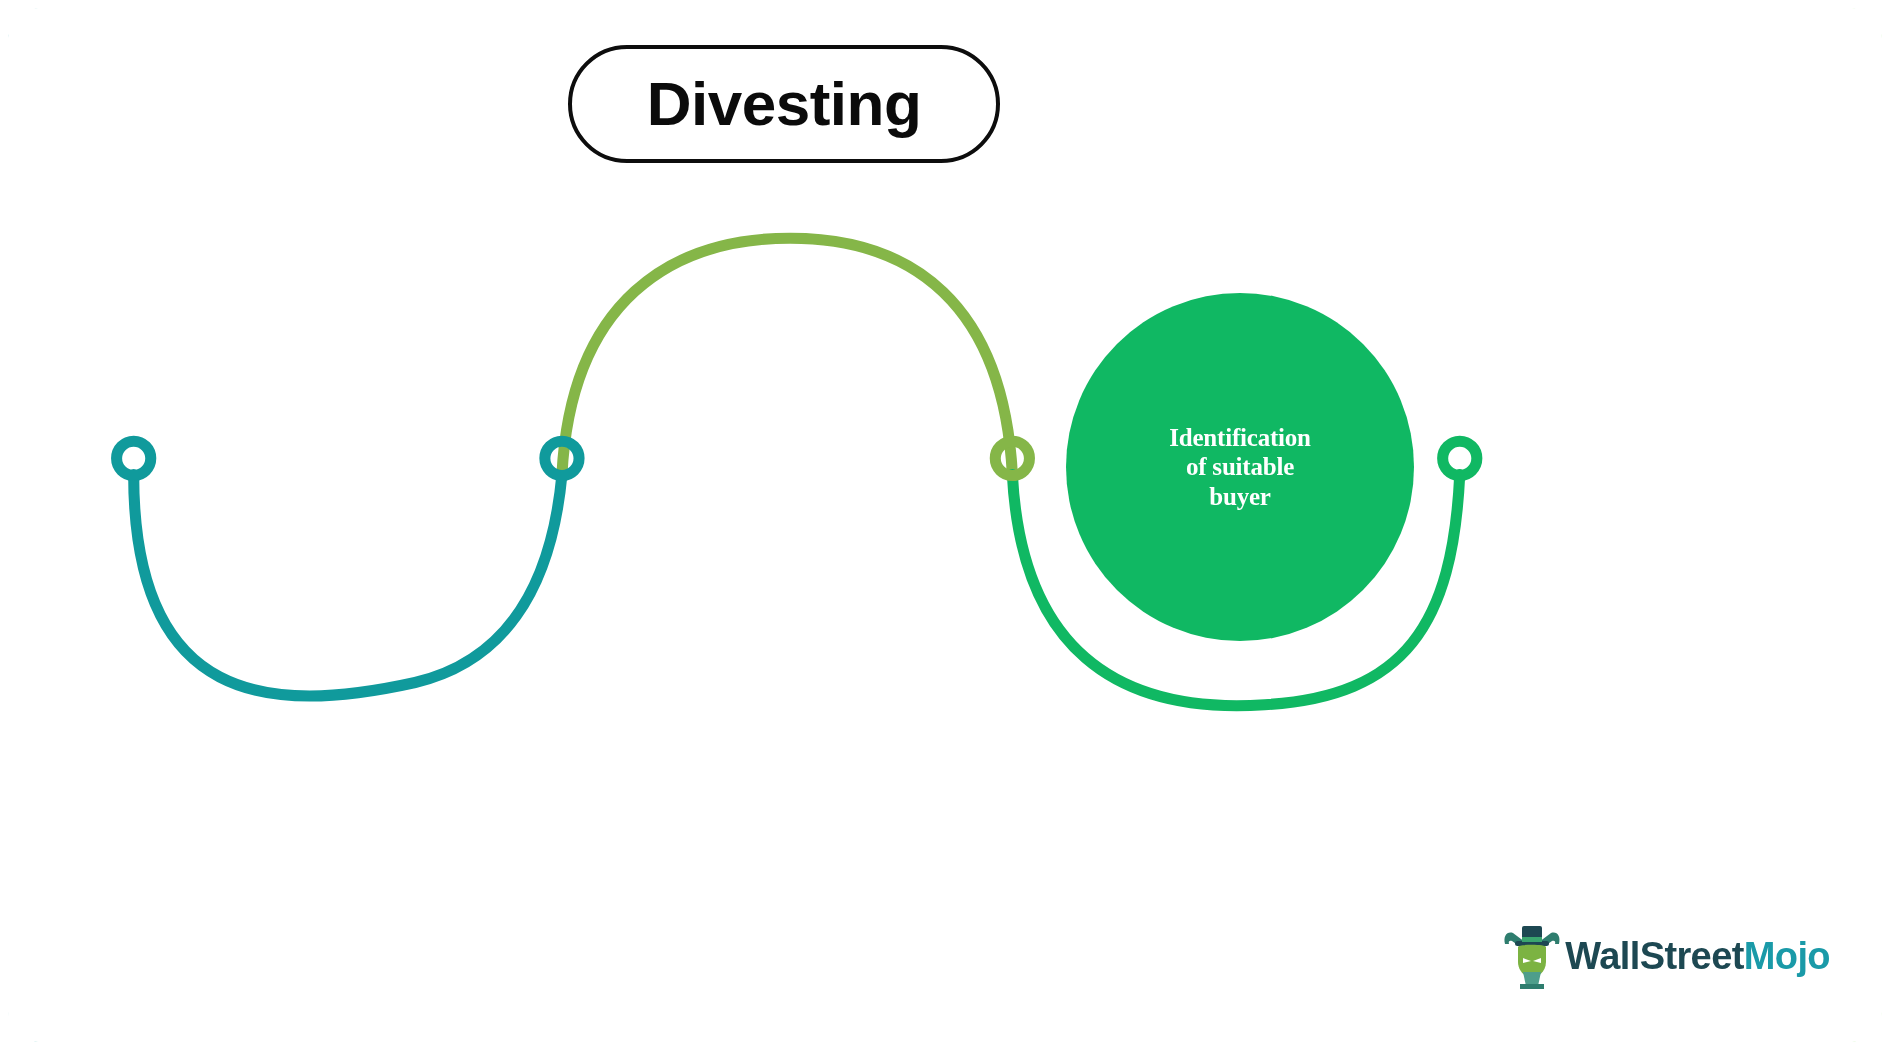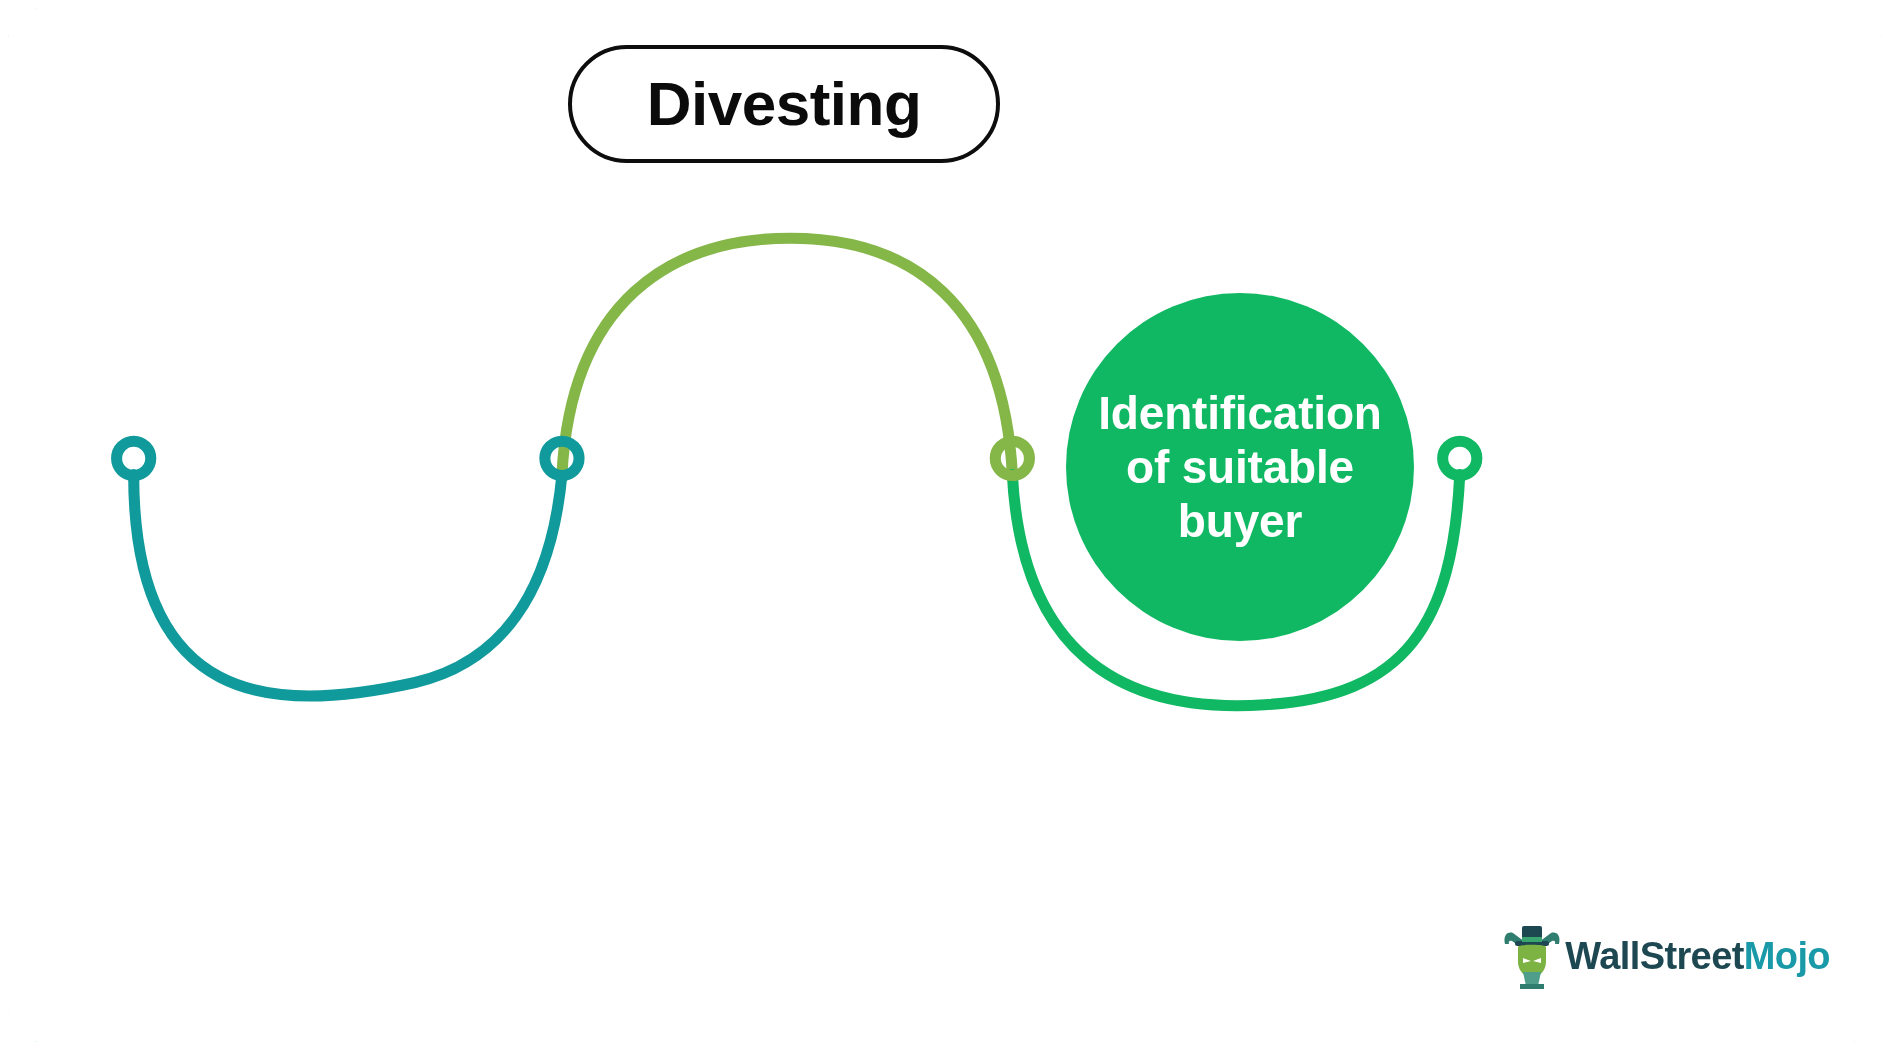--- a/index.html
+++ b/index.html
@@ -107,21 +107,21 @@
     height: 350px;
   }
   #circle-2 .step-label { font-size: 38px; }
 
   #circle-3 {
     left: 1058px;
     top: 285px;
     width: 348px;
     height: 348px;
   }
-  #circle-3 .step-label { font-size: 46px; }
+  #circle-3 .step-label { font-size: 25px; font-family: Liberation Serif, serif; }
 
   
   .logo {
     position: absolute;
     right: 52px;
     bottom: 52px;
     display: flex;
     align-items: center;
     gap: 2px;
   }

